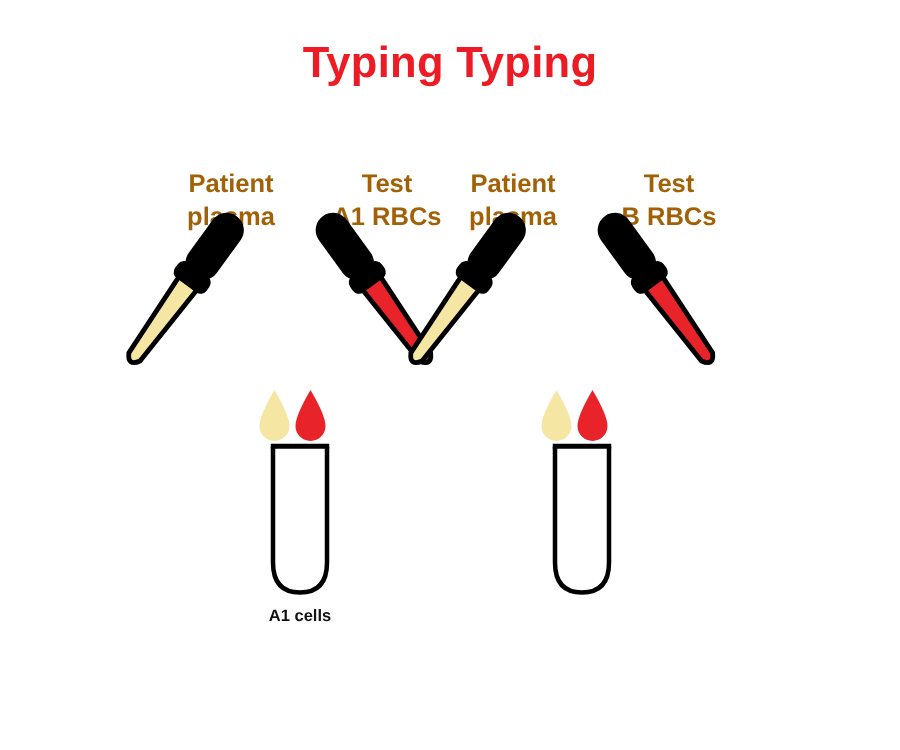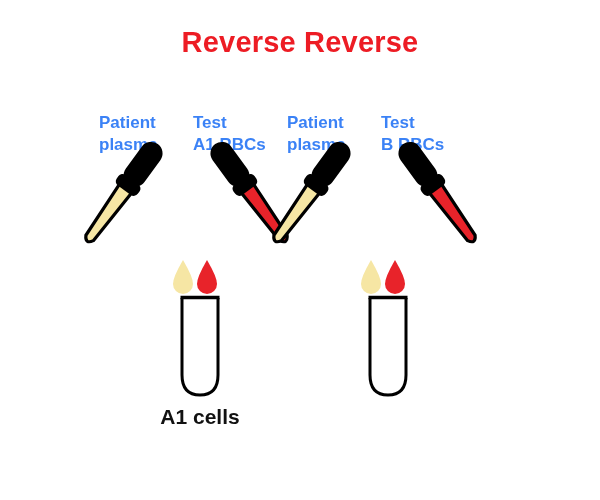--- a/index.html
+++ b/index.html
@@ -34,53 +34,54 @@
     width: 210px;
     height: 350px;
   }
   #group-a { left: 95px; }
   #group-b { left: 283px; }
 
   .label {
     position: absolute;
     top: 12px;
     width: 110px;
+    text-align: center;
     font-size: 17px;
     font-weight: bold;
-    color: #3b82f6;
+    color: #a16207;
     line-height: 1.32;
   }
   .label-left  { left: 4px; }
-  .label-right { left: 98px; }
+  .label-right { left: 108px; }
 
   .svg-art {
     position: absolute;
     left: 0;
     top: 0;
     width: 210px;
     height: 350px;
     overflow: visible;
   }
 
   .tube-label {
     position: absolute;
     top: 305px;
     width: 210px;
     text-align: center;
-    font-size: 21px;
+    font-size: 11px;
     font-weight: bold;
     color: #111111;
   }
 </style>
 </head>
 <body>
 
 <div id="canvas">
 
-  <div class="title">Reverse Reverse</div>
+  <div class="title">Typing Typing</div>
 
   <div class="group" id="group-a">
 
     <div class="label label-left">
       <div>Patient</div>
       <div>plasma</div>
     </div>
 
     <div class="label label-right">
       <div>Test</div>

